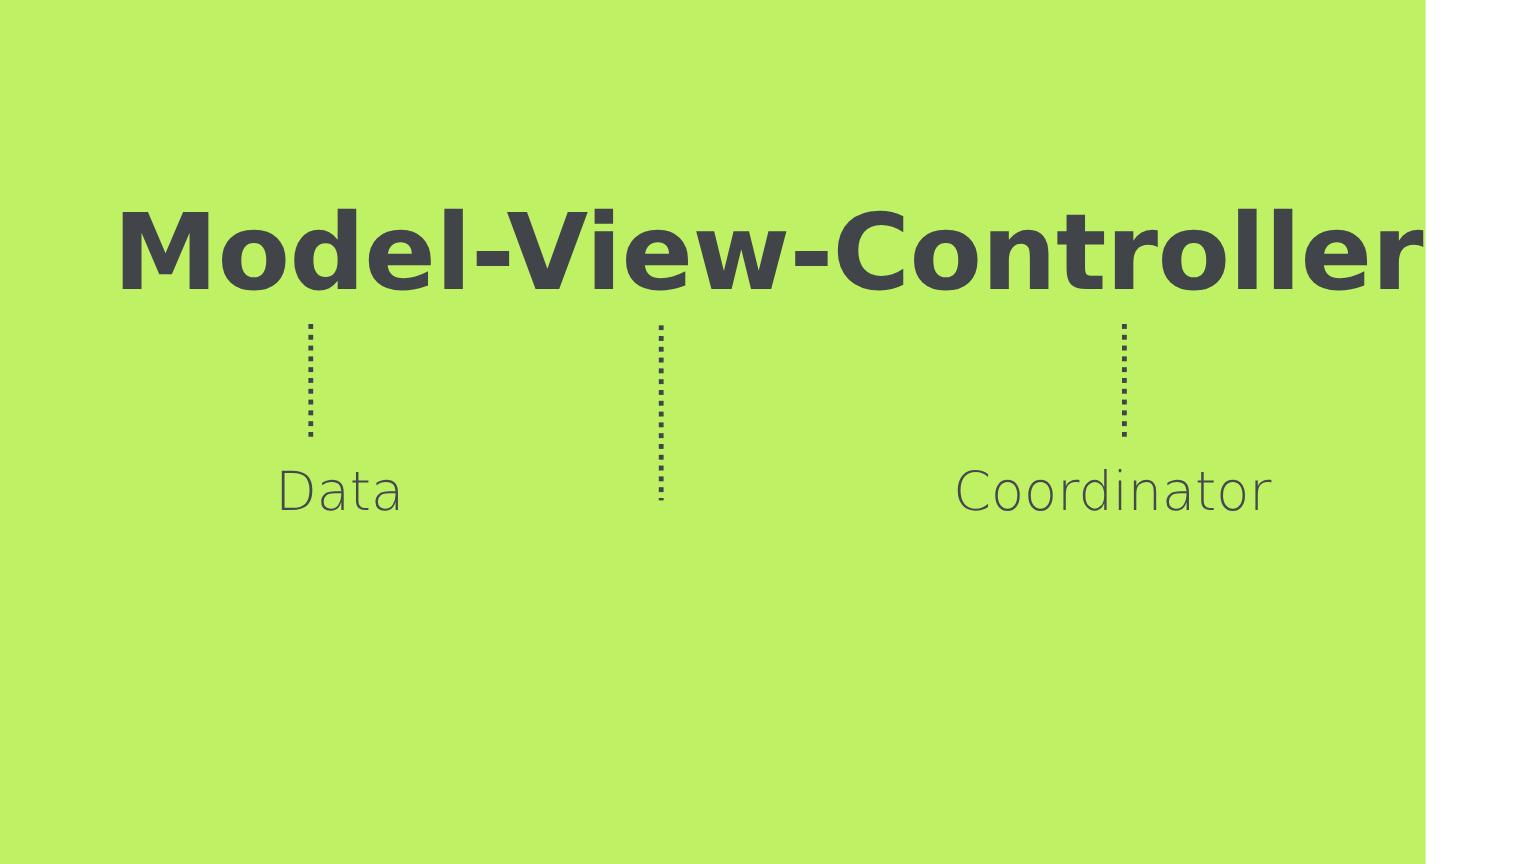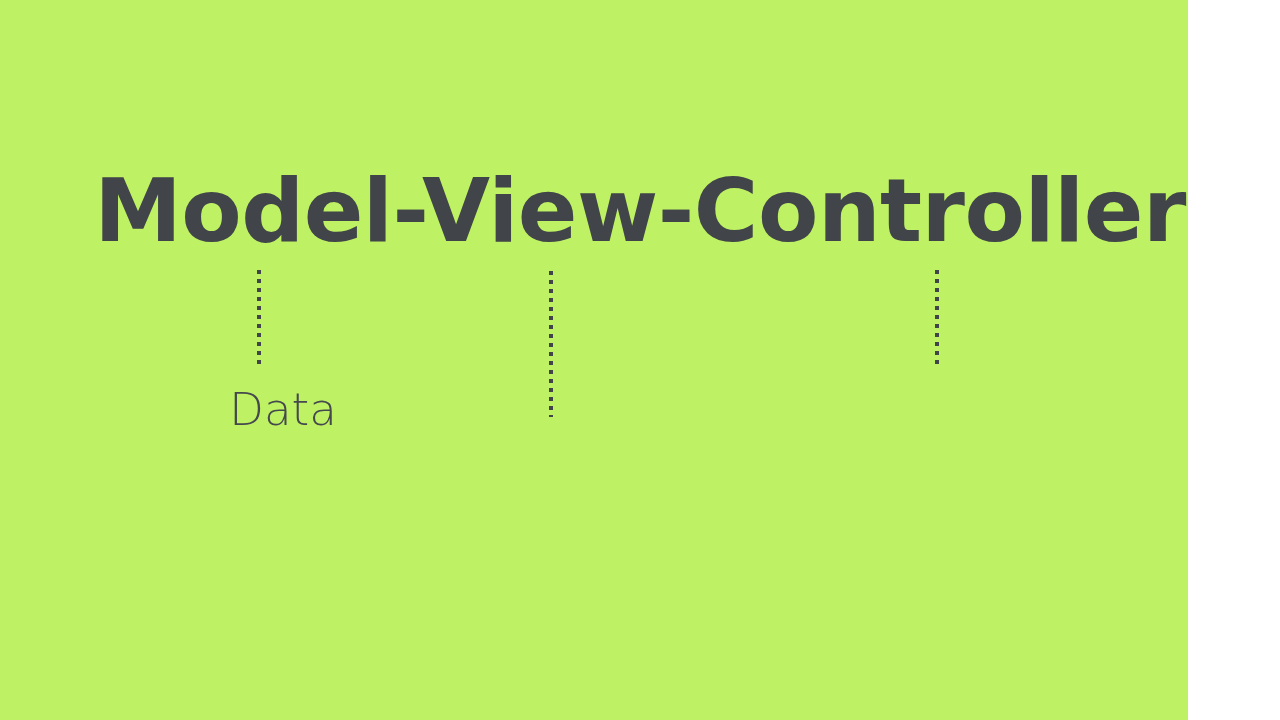--- a/index.html
+++ b/index.html
@@ -76,14 +76,15 @@
 
 <div id="slide">
 
   <div class="title">Model-View-Controller</div>
 
   <div class="connector c1"></div>
   <div class="connector c2"></div>
   <div class="connector c3"></div>
 
   <div class="leaf-label l1">Data</div>
+  <div class="leaf-label l3">Coordinator</div>
 
 </div>
 
 </body></html>

